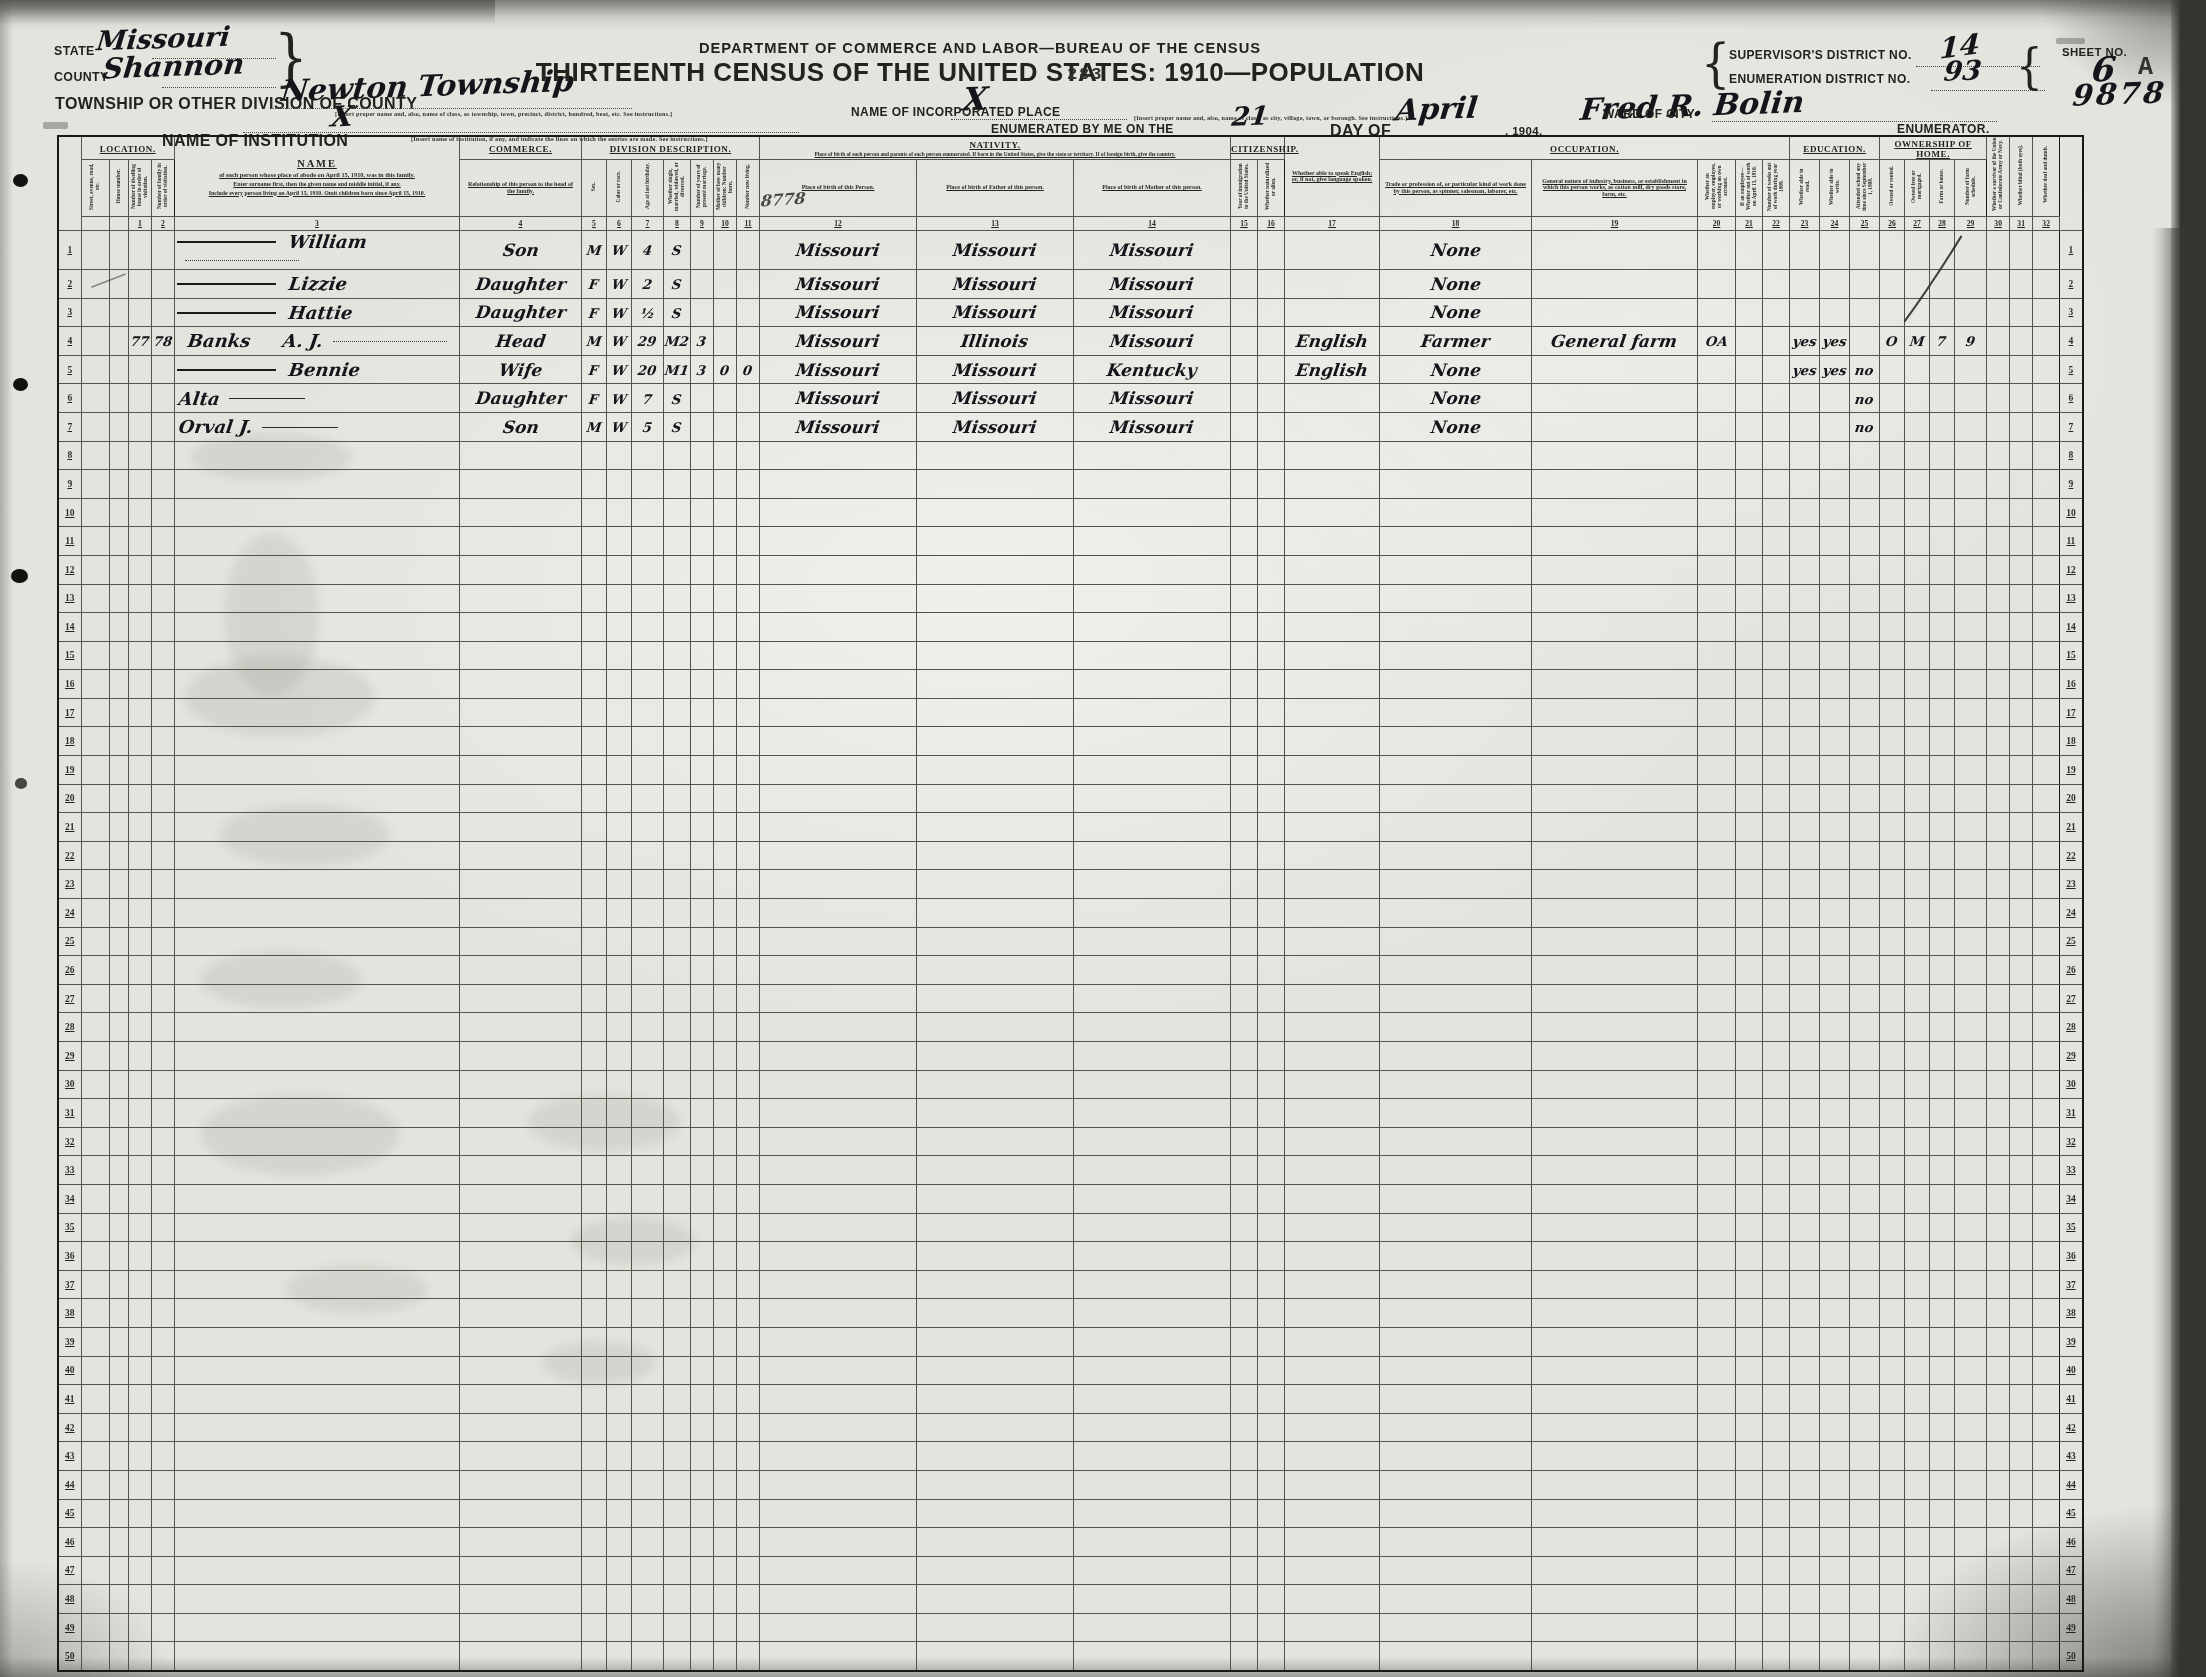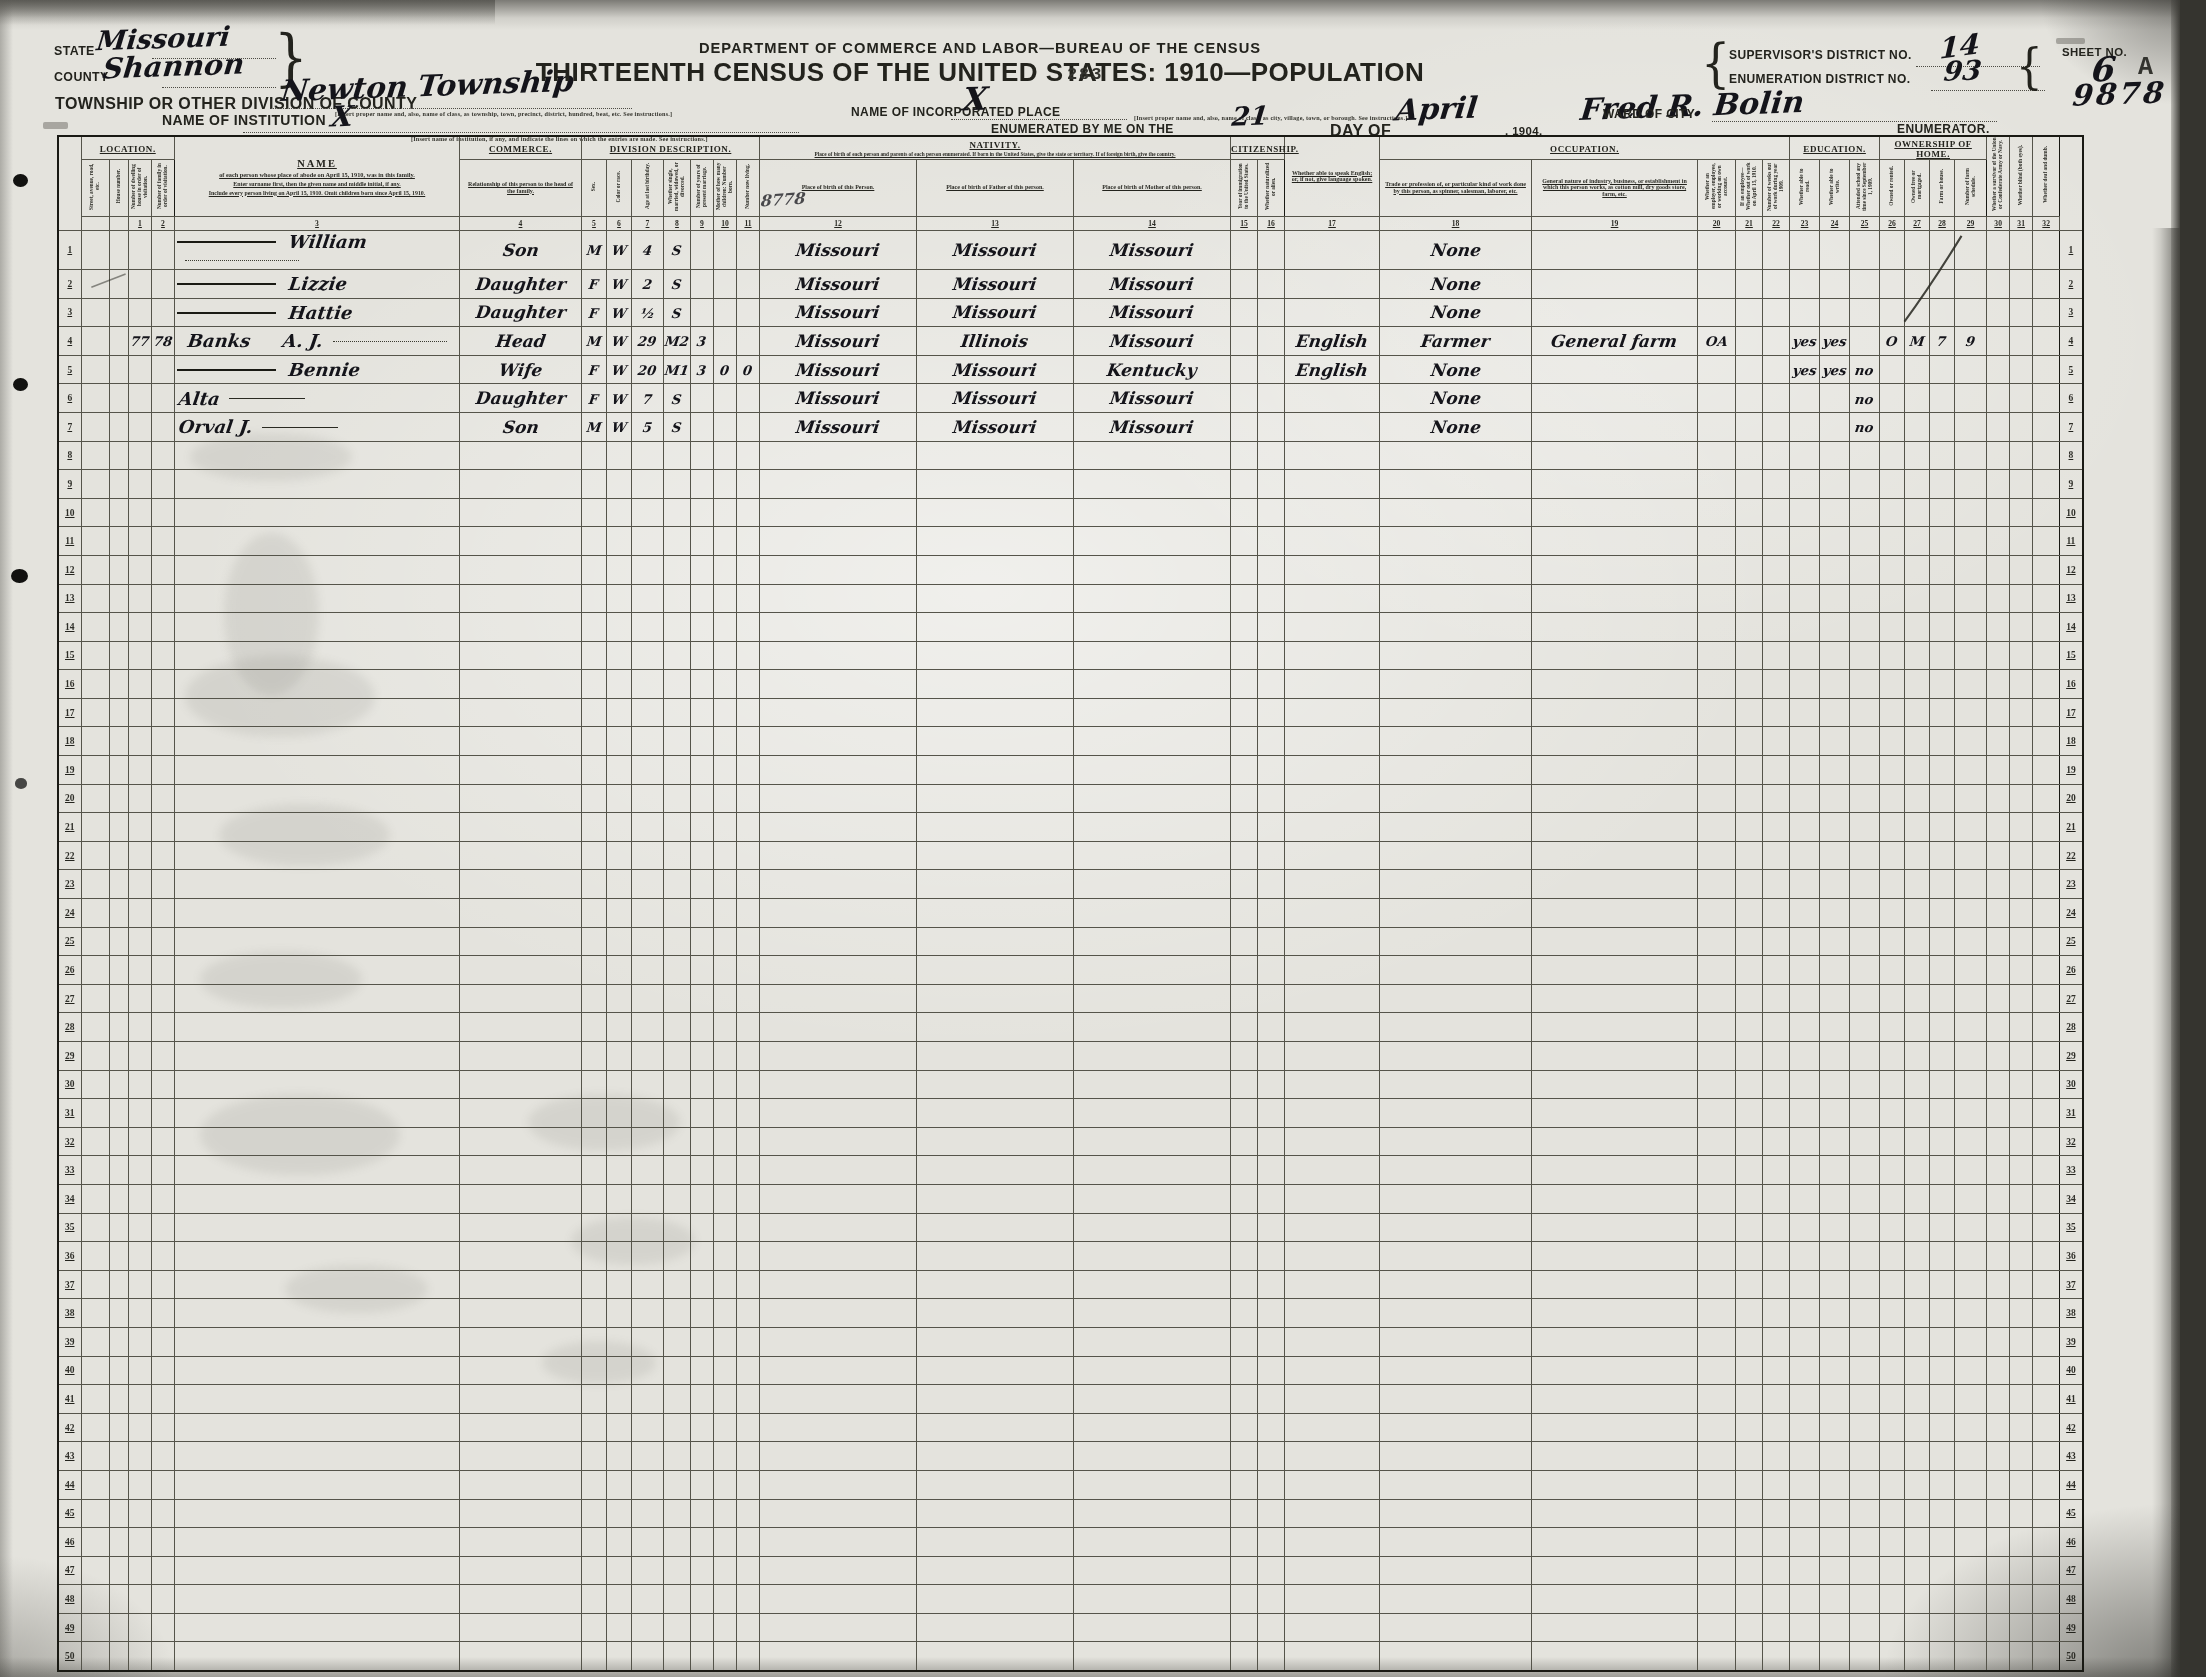--- a/index.html
+++ b/index.html
@@ -103,21 +103,21 @@
     <span class="hw-abs" style="left:103px;top:49px;font-size:28.5px">Shannon</span>
     <span class="dotl" style="left:162px;top:86px;width:114px"></span>
     <span class="brace" style="left:274px;top:27px;font-size:53px">}</span>
 
     <span class="lbl" style="left:55px;top:95px;font-size:16px">TOWNSHIP OR OTHER DIVISION OF COUNTY</span>
     <span class="hw-abs" style="left:282px;top:68px;font-size:29.5px">Newton Township</span>
     <span class="dotl" style="left:271px;top:107px;width:361px"></span>
     <span class="note" style="left:335px;top:110px">[Insert proper name and, also, name of class, as township, town, precinct, district, hundred, beat, etc.   See instructions.]</span>
 
     <span class="smear" style="left:43px;top:122px;width:25px;height:6.7px"></span>
-    <span class="lbl" style="left:162px;top:112px;font-size:14px">NAME OF INSTITUTION</span>
+    <span class="lbl" style="left:162px;top:132px;font-size:16px">NAME OF INSTITUTION</span>
     <span class="hw-abs" style="left:331px;top:99px;font-size:28.5px">X</span>
     <span class="dotl" style="left:243px;top:131px;width:556px"></span>
     <span class="note" style="left:411px;top:135px">[Insert name of institution, if any, and indicate the lines on which the entries are made.   See instructions.]</span>
 
     <div class="center-head" style="left:590px;top:40px;width:780px;font-size:14.7px;letter-spacing:1px">DEPARTMENT OF COMMERCE AND LABOR—BUREAU OF THE CENSUS</div>
     <div class="center-head" style="left:533px;top:57px;width:894px;font-size:26px;letter-spacing:0.5px">THIRTEENTH CENSUS OF THE UNITED STATES: 1910—POPULATION</div>
 
     <span class="lbl" style="left:851px;top:105px;font-size:12px">NAME OF INCORPORATED PLACE</span>
     <span class="hw-abs" style="left:963px;top:80px;font-size:32px">X</span>
     <span class="dotl" style="left:951px;top:118px;width:176px"></span>

